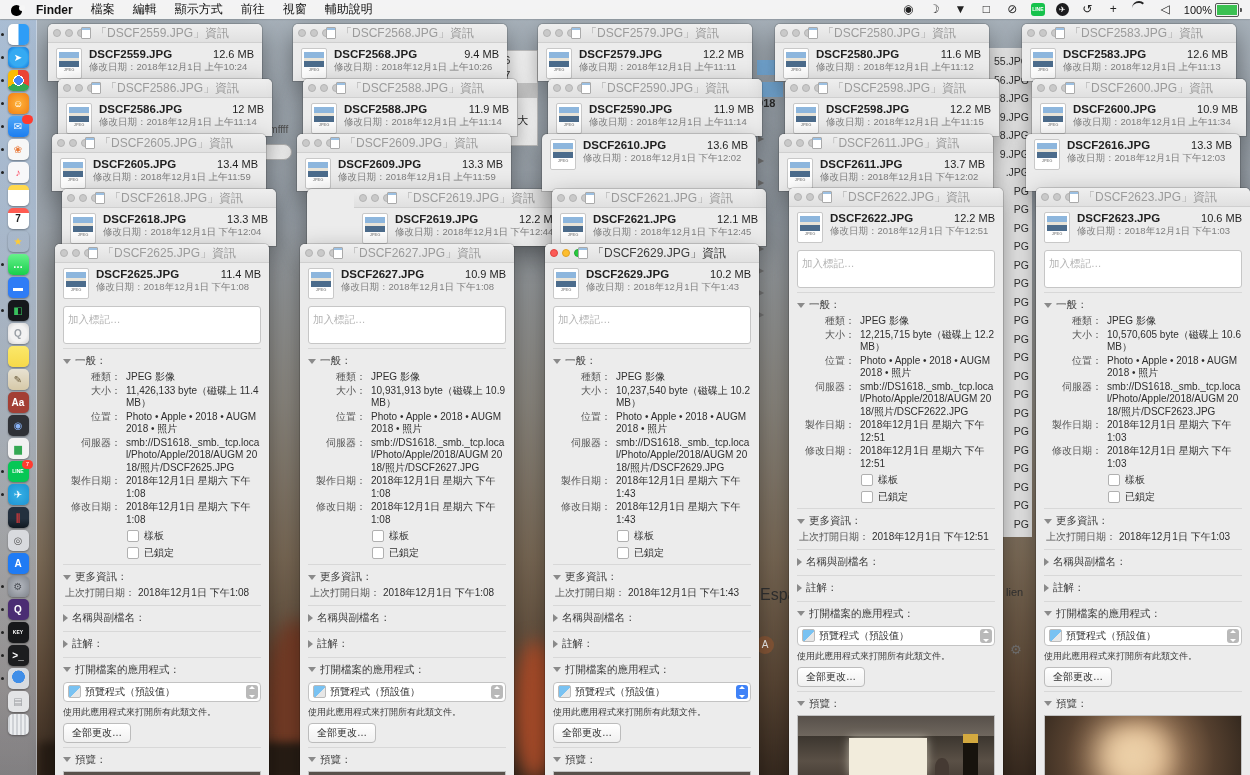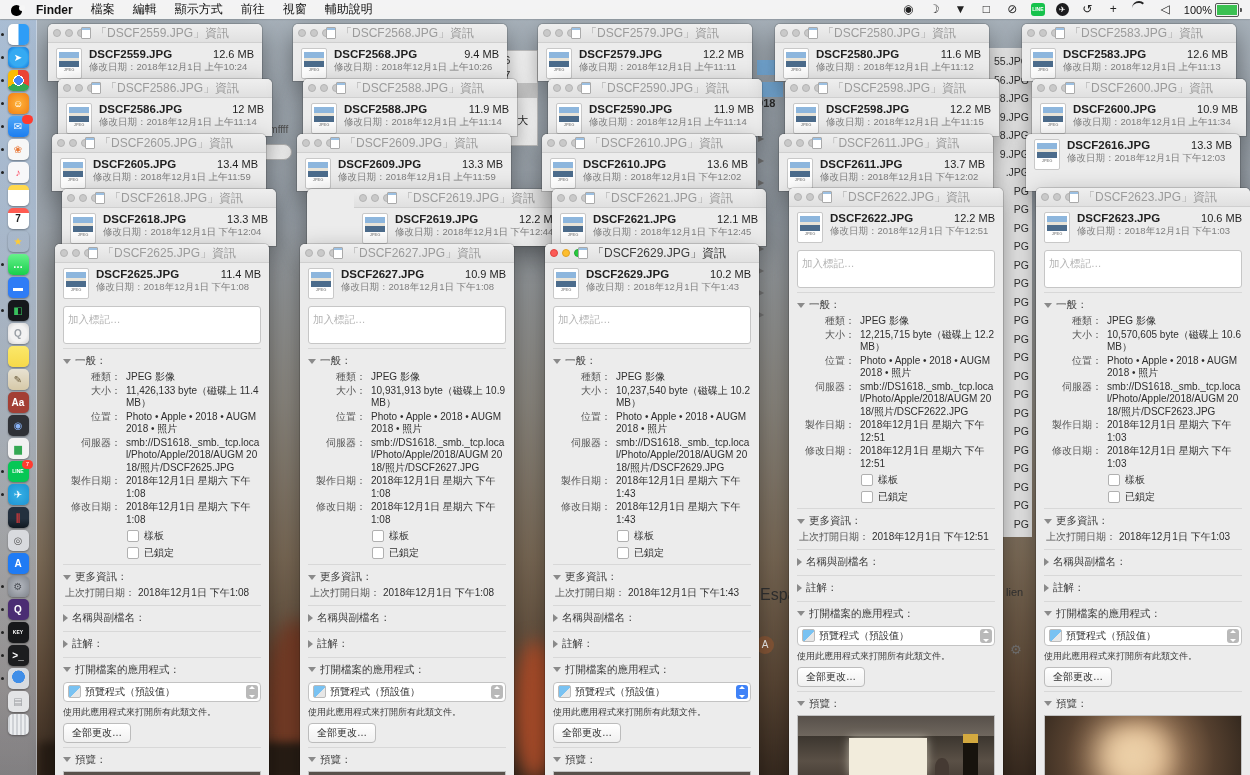--- a/index.html
+++ b/index.html
@@ -897,31 +897,20 @@
           <span class="fsize">11.9 MB</span>
         </div>
         <div class="fsub">
           <span>修改日期：</span><span>2018年12月1日 上午11:14</span>
         </div>
       </div>
     </div>
 
   </section>
     <section class="win stacked" style="top: 110px; left: 4px; z-index: 3;">
-    <header class="titlebar">
-      <span class="tl-group">
-        <i class="tl tl-close"></i>
-        <i class="tl tl-min"></i>
-        <i class="tl tl-zoom"></i>
-      </span>
-      <span class="tcenter">
-        <span class="proxy"></span>
-        <span class="wtitle">「DSCF2610.JPG」資訊</span>
-      </span>
-    </header>
     <div class="filehead">
       <span class="fico">
           <i></i>
           <b>JPEG</b>
         </span>
       <div class="fmeta">
         <div class="frow">
           <span class="fname">DSCF2610.JPG</span>
           <span class="fsize">13.6 MB</span>
         </div>

